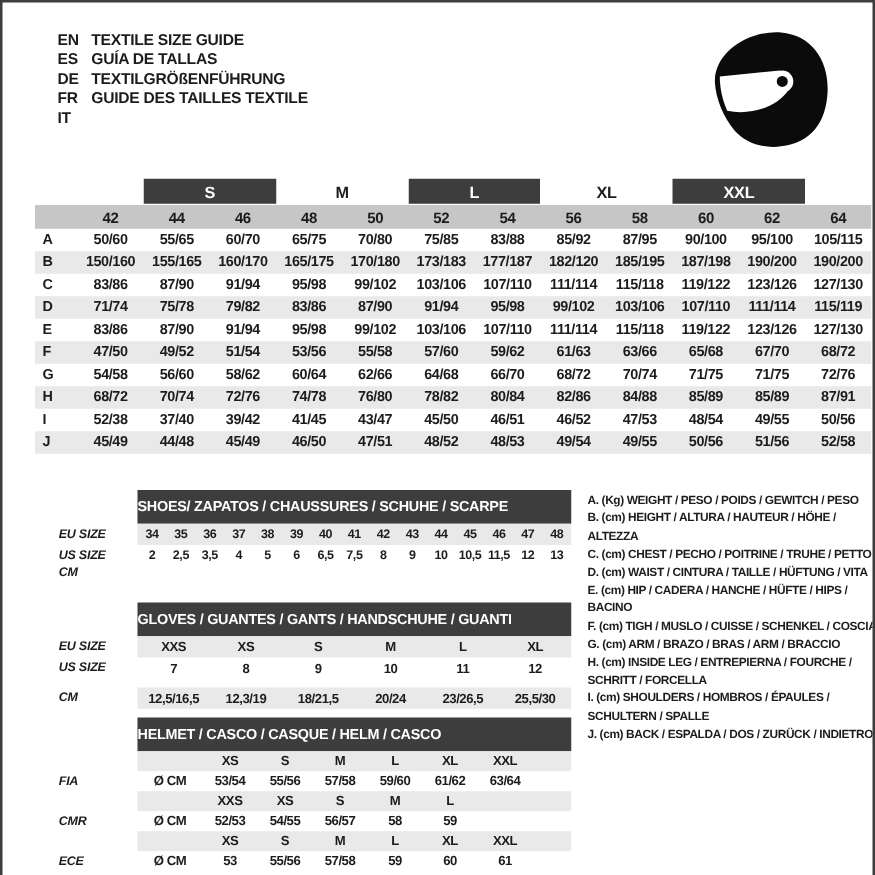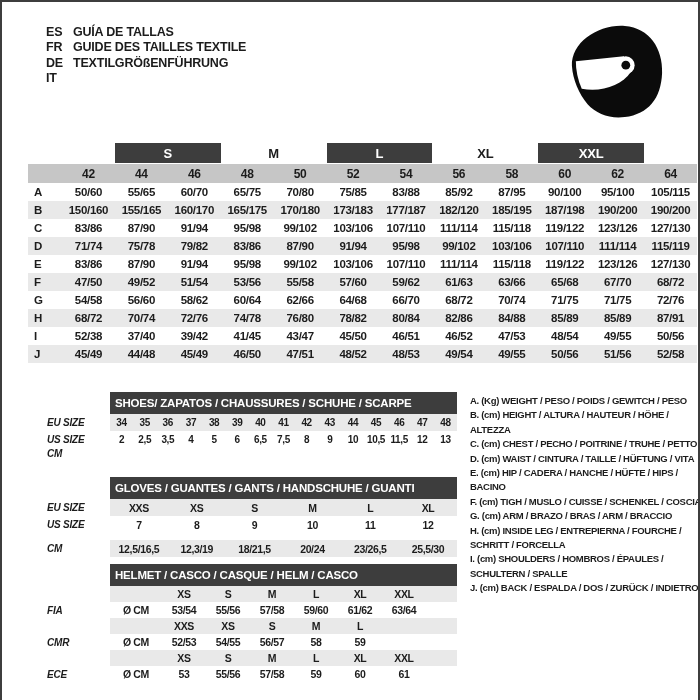--- a/index.html
+++ b/index.html
@@ -27,22 +27,22 @@
   .mt-row.data{height:18px;}
   .mt-row.stripe{background:var(--c-stripe,#e9e9e9);}
   .mt-cell{text-align:center;font-size:11.5px;letter-spacing:-0.3px;}
   .numrow .mt-cell{font-size:12px;}
   .mt-letter{text-align:left;padding-left:6px;font-size:11.5px;}
   
   .bottom-left{position:absolute;left:45px;top:390px;width:410px;}
   .sub-row{display:grid;grid-template-columns:63px 1fr;align-items:center;}
   .sub-row.gapped{margin-top:7px;}
   .sub-label{font-size:10px;letter-spacing:-0.2px;font-style:italic;}
-  .sub-header-bar{background:var(--c-dark,#3d3d3d);color:#fff;font-size:11.5px;height:22px;
-    display:flex;align-items:center;padding-left:5px;letter-spacing:-0.2px;}
+  .sub-header-bar{background:var(--c-dark,#3d3d3d);color:#fff;font-size:11.5px;height:27px;
+    display:flex;align-items:center;letter-spacing:-0.2px;}
   .vals{display:grid;height:17px;align-items:center;}
   .vals.gray{background:var(--c-stripe,#e9e9e9);}
   .val{text-align:center;font-size:10.5px;letter-spacing:-0.35px;white-space:nowrap;}
   .cols15{grid-template-columns:repeat(15,1fr);}
   .cols15 .val{font-size:10px;}
   .cols6{grid-template-columns:repeat(6,1fr);}
   .colsH{grid-template-columns:52px repeat(6,44px) 1fr;height:16px;}
   #gloves-table{margin-top:18px;}
   #helmet-table{margin-top:7px;}
   #helmet-table .sub-row{min-height:16px;}
@@ -50,30 +50,34 @@
   .legend{position:absolute;left:468px;top:392px;width:233px;}
   .legend-item{font-size:9.5px;line-height:14.4px;letter-spacing:-0.3px;}
 </style>
 </head>
 <body>
 
 <div class="page">
 
   <div class="lang-list">
       <div class="lang-row">
+        <span class="lang-code">EN</span>
+        <span class="lang-title">TEXTILE SIZE GUIDE</span>
+      </div>
+      <div class="lang-row">
         <span class="lang-code">ES</span>
         <span class="lang-title">GUÍA DE TALLAS</span>
+      </div>
+      <div class="lang-row">
+        <span class="lang-code">DE</span>
+        <span class="lang-title">TEXTILGRÖßENFÜHRUNG</span>
       </div>
       <div class="lang-row">
         <span class="lang-code">FR</span>
         <span class="lang-title">GUIDE DES TAILLES TEXTILE</span>
-      </div>
-      <div class="lang-row">
-        <span class="lang-code">DE</span>
-        <span class="lang-title">TEXTILGRÖßENFÜHRUNG</span>
       </div>
       <div class="lang-row">
         <span class="lang-code">IT</span>
       </div>
     </div>
 
   <div class="helmet-logo">
     <svg viewBox="0 0 100 100" width="98" height="100" aria-hidden="true">
       <path d="M58 3 C83 5 97 26 96 51 C95 77 82 93 58 96 C43 98 29 93 20 83 C11 72 5 58 4 44 C3 19 32 1 58 3 Z" fill="#0b0b0b"></path>
       <path d="M8 39 L57 34 L64 50 C55 64 33 71 14 67 C10 58 8 48 8 39 Z" fill="#ffffff"></path>

